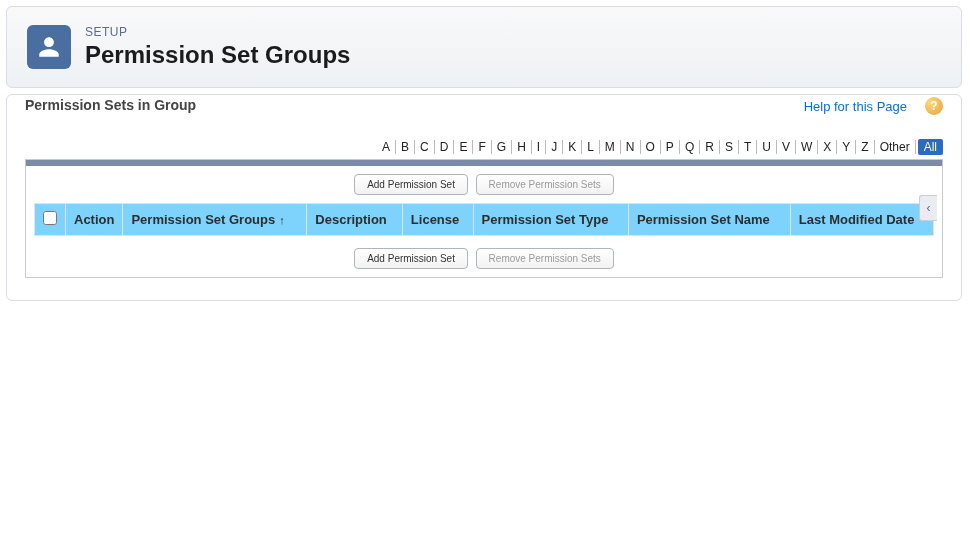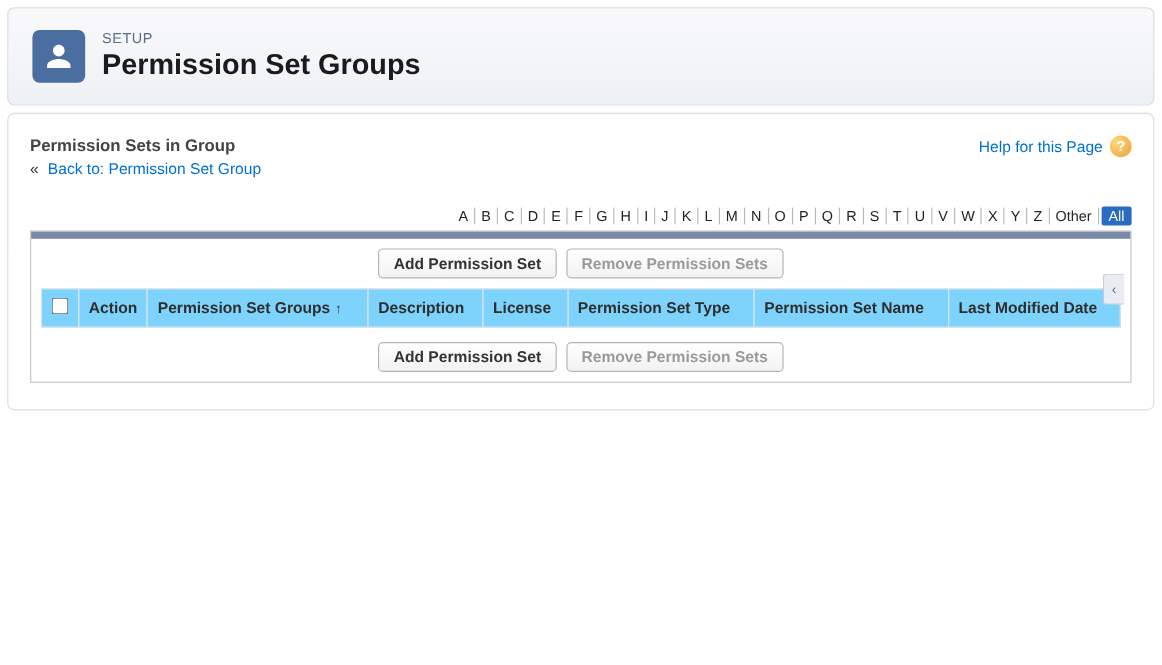--- a/index.html
+++ b/index.html
@@ -2,37 +2,37 @@
 <html><head>
 <meta charset="utf-8">
 <style>
 * { box-sizing: border-box; margin: 0; padding: 0; }
 body { font-family: -apple-system, BlinkMacSystemFont, "Segoe UI", Arial, sans-serif; background: #fff; color: #16325c; font-size: 13px; }
 .header-card { background: linear-gradient(#f9f9fa, #eef1f4); border: 1px solid #d8dde6; border-radius: 6px; padding: 18px 20px; margin: 6px; display: flex; align-items: center; gap: 14px; }
 .header-icon { width: 44px; height: 44px; background: #4a6ea0; border-radius: 6px; display: flex; align-items: center; justify-content: center; }
 .header-icon svg { fill: #fff; width: 26px; height: 26px; }
 .header-text .crumb { color: #5a6b8c; font-size: 12px; letter-spacing: 0.5px; }
 .header-text h1 { font-size: 24px; font-weight: 700; color: #1b1b1b; margin-top: 2px; }
-.content-card { background: #fff; border: 1px solid #d8dde6; border-radius: 6px; margin: 6px; padding: 18px 18px 22px; }
+.content-card { background: #fff; border: 1px solid #d8dde6; border-radius: 6px; margin: 6px; padding: 2px 18px 22px; }
 .subheader-row { display: flex; justify-content: space-between; align-items: flex-start; }
 .subheader-left .section-label { color: #444; font-size: 14px; font-weight: 700; }
 .subheader-left h2 { font-size: 24px; font-weight: 700; color: #1b1b1b; margin-top: -1px; }
 .back-link { margin-top: 4px; font-size: 13px; }
 .back-link .laquo { color: #333; margin-right: 4px; }
 .back-link a { color: #0070d2; text-decoration: none; }
-.help-link { display: flex; align-items: center; gap: 6px; color: #0070d2; font-size: 13px; text-decoration: none; }
+.help-link { display: flex; align-items: center; gap: 18px; color: #0070d2; font-size: 13px; text-decoration: none; }
 .help-icon { width: 18px; height: 18px; border-radius: 50%; background: radial-gradient(circle at 30% 30%, #ffd87a, #e6a23c); display: inline-flex; align-items: center; justify-content: center; color: #fff; font-weight: 700; font-size: 12px; }
 .alpha-row { text-align: right; margin-top: 24px; font-size: 12px; color: #222; }
 .alpha-row .alpha { display: inline-block; padding: 0 5px; border-right: 1px solid #bbb; cursor: pointer; }
 .alpha-row .alpha:last-of-type { border-right: none; }
 .alpha-row .alpha.selected { background: #2a6cc4; color: #fef9c3; padding: 1px 6px; border-radius: 2px; margin-left: 2px; }
 .table-box { border: 1px solid #c9c9c9; margin-top: 4px; }
 .table-topbar { height: 6px; background: #7a8aa8; }
 .btn-row { text-align: center; padding: 8px 0; }
-.btn { display: inline-block; font-size: 13px; padding: 4px 12px; border-radius: 4px; border: 1px solid #b0b5bb; background: linear-gradient(#fff, #f2f2f2); color: #333; cursor: pointer; margin: 0 2px; font-weight: 700; }
+.btn { display: inline-block; font-size: 10px; padding: 4px 12px; border-radius: 4px; border: 1px solid #b0b5bb; background: linear-gradient(#fff, #f2f2f2); color: #333; cursor: pointer; margin: 0 2px; font-weight: 400; }
 .btn.disabled { color: #9a9a9a; cursor: default; }
 .data-table { width: calc(100% - 16px); margin: 0 8px 4px; border-collapse: collapse; font-size: 13px; }
 .data-table th { text-align: left; padding: 7px 8px; border: 1px solid #e0e3e8; background: #7dd3fc; font-weight: 700; color: #2e2e2e; }
 .data-table td { padding: 8px 8px; border: 1px solid #e8eaee; vertical-align: middle; color: #222; }
 .data-table th.checkbox-col, .data-table td.checkbox-col { width: 28px; text-align: center; }
 .data-table th.action-col, .data-table td.action-col { width: 48px; }
 .data-table a.rowlink { color: #222; text-decoration: underline; }
 .sort-arrow { font-size: 11px; margin-left: 4px; }
 .chk { width: 14px; height: 14px; }
 .side-tab { position: absolute; right: 6px; width: 18px; height: 26px; background: #e9edf3; border: 1px solid #c8ccd4; border-right: none; border-radius: 3px 0 0 3px; display: flex; align-items: center; justify-content: center; color: #5a6b8c; font-size: 12px; }
@@ -50,24 +50,20 @@
   <div class="header-text">
     <div class="crumb">SETUP</div>
     <h1>Permission Set Groups</h1>
   </div>
 </div>
 
 <div class="content-card">
   <div class="subheader-row">
     <div class="subheader-left">
       <div class="section-label">Permission Sets in Group</div>
-      <div class="back-link">
-        <span class="laquo">«</span>
-        <a href="#">Back to: Permission Set Group</a>
-      </div>
     </div>
     <a href="#" class="help-link">
       <span>Help for this Page</span>
       <span class="help-icon">?</span>
     </a>
   </div>
 
   <div class="alpha-row" id="alpha-row"><span class="alpha">A</span><span class="alpha">B</span><span class="alpha">C</span><span class="alpha">D</span><span class="alpha">E</span><span class="alpha">F</span><span class="alpha">G</span><span class="alpha">H</span><span class="alpha">I</span><span class="alpha">J</span><span class="alpha">K</span><span class="alpha">L</span><span class="alpha">M</span><span class="alpha">N</span><span class="alpha">O</span><span class="alpha">P</span><span class="alpha">Q</span><span class="alpha">R</span><span class="alpha">S</span><span class="alpha">T</span><span class="alpha">U</span><span class="alpha">V</span><span class="alpha">W</span><span class="alpha">X</span><span class="alpha">Y</span><span class="alpha">Z</span><span class="alpha">Other</span><span class="alpha selected">All</span></div>
 
   <div class="table-wrap">

